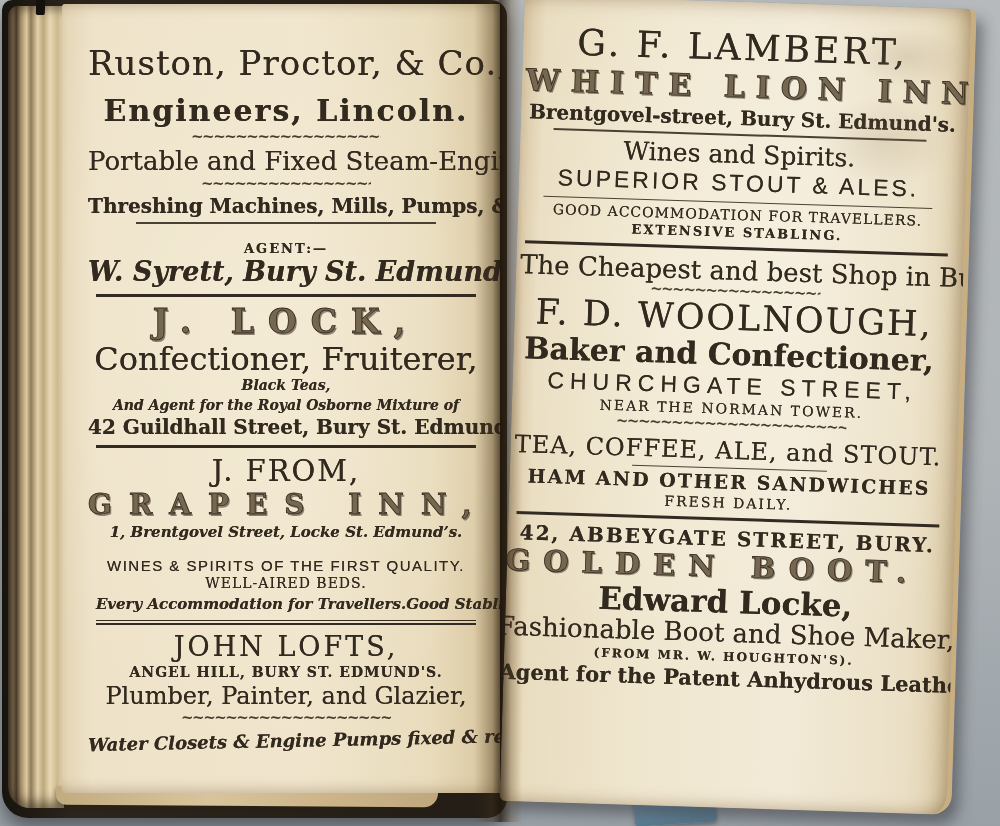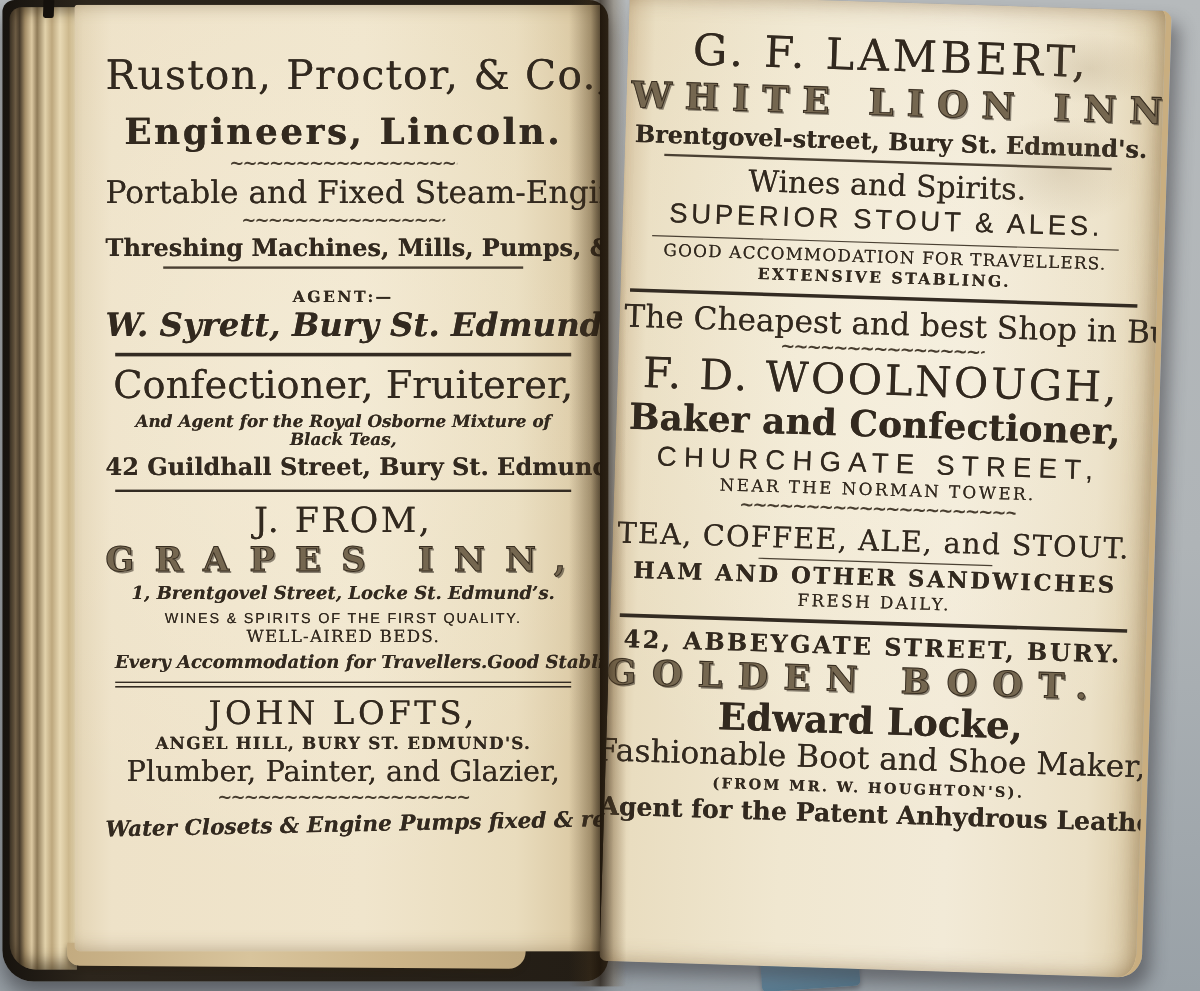--- a/index.html
+++ b/index.html
@@ -130,32 +130,33 @@
         <div class="t" style="font-size:26px;margin-top:5px">Portable and Fixed Steam-Engines.</div>
         <div class="squig" style="width:170px;margin-top:4px"></div>
         <div class="t b" style="font-size:20px;margin-top:6px">Threshing Machines, Mills, Pumps, &amp;c.</div>
         <div class="rule" style="width:300px"></div>
         <div class="t b" style="font-size:13px;letter-spacing:2px;margin-top:18px">AGENT:—</div>
         <div class="t b i" style="font-size:27px;margin-top:1px">W. Syrett, Bury St. Edmund’s.</div>
         <div class="rule-heavy" style="width:96%"></div>
       </section>
 
       <section>
+        <div class="t orn" style="font-size:33px;letter-spacing:14px;margin-top:2px">J. LOCK,</div>
         <div class="t" style="font-size:32px;margin-top:1px">Confectioner, Fruiterer,</div>
+        <div class="t b i" style="font-size:14px">Black Teas,</div>
         <div class="t b i" style="font-size:14px;margin-top:5px">And Agent for the Royal Osborne Mixture of</div>
-        <div class="t b i" style="font-size:14px">Black Teas,</div>
         <div class="t b" style="font-size:20px;margin-top:2px">42 Guildhall Street, Bury St. Edmund's.</div>
         <div class="rule-heavy" style="width:96%"></div>
       </section>
 
       <section>
         <div class="t" style="font-size:29px;letter-spacing:2px;margin-top:2px">J. FROM,</div>
         <div class="t orn" style="font-size:28px;letter-spacing:17px;margin-top:2px">GRAPES INN,</div>
         <div class="t b i" style="font-size:15px;margin-top:3px">1, Brentgovel Street, Locke St. Edmund’s.</div>
-        <div class="t sans" style="font-size:12px;letter-spacing:1.5px;margin-top:6px">WINES &amp; SPIRITS OF THE FIRST QUALITY.</div>
+        <div class="t sans" style="font-size:15px;letter-spacing:1.5px;margin-top:17px">WINES &amp; SPIRITS OF THE FIRST QUALITY.</div>
         <div class="t" style="font-size:14px;letter-spacing:1px;margin-top:2px">WELL-AIRED BEDS.</div>
         <div class="split" style="margin-top:4px">
           <span class="t b i" style="font-size:15px">Every Accommodation for Travellers.</span>
           <span class="t b i" style="font-size:15px">Good Stabling.</span>
         </div>
         <div class="rule-double" style="width:96%"></div>
       </section>
 
       <section>
         <div class="t" style="font-size:27px;letter-spacing:3px">JOHN LOFTS,</div>

